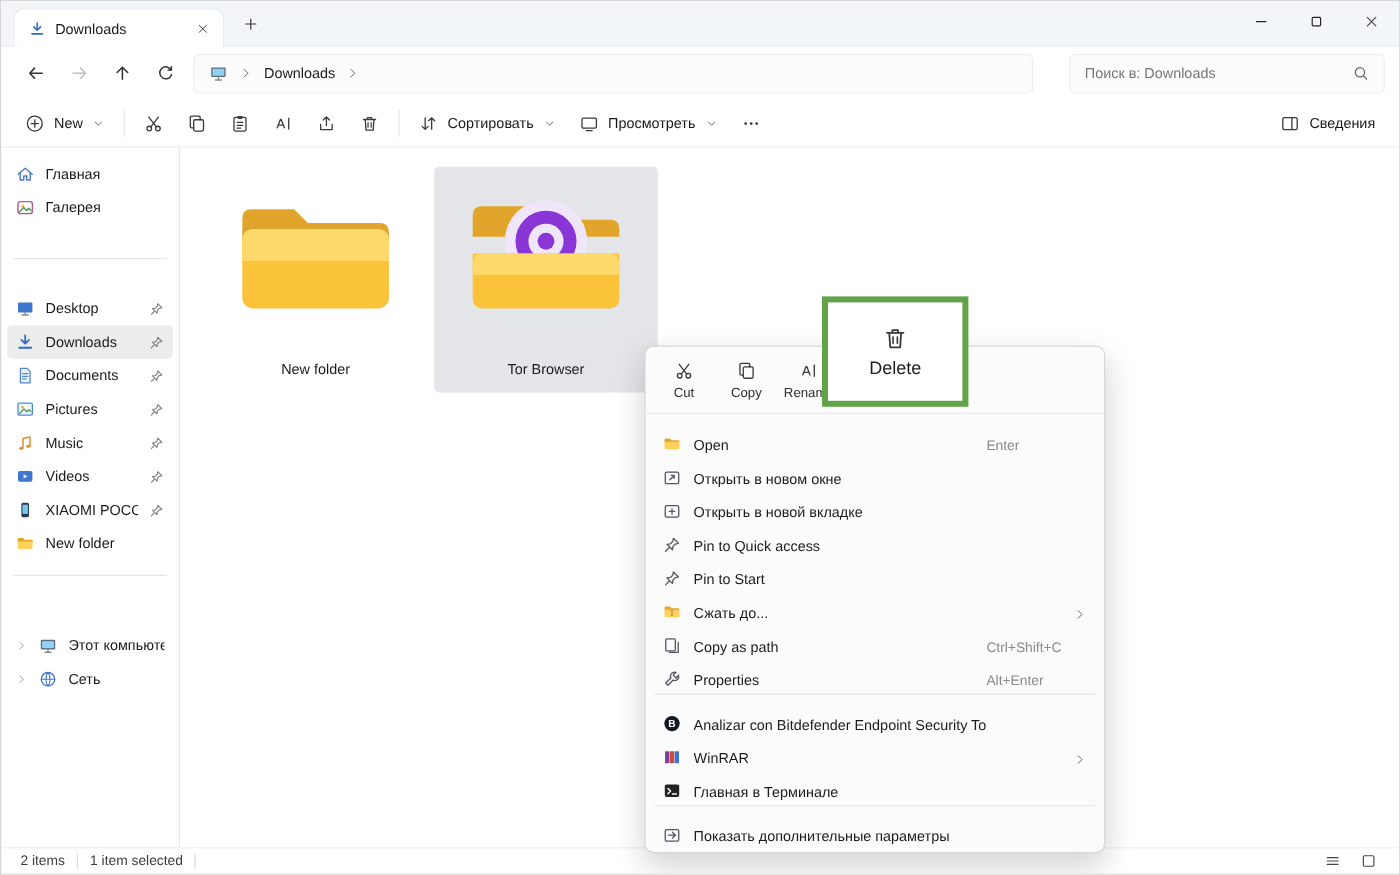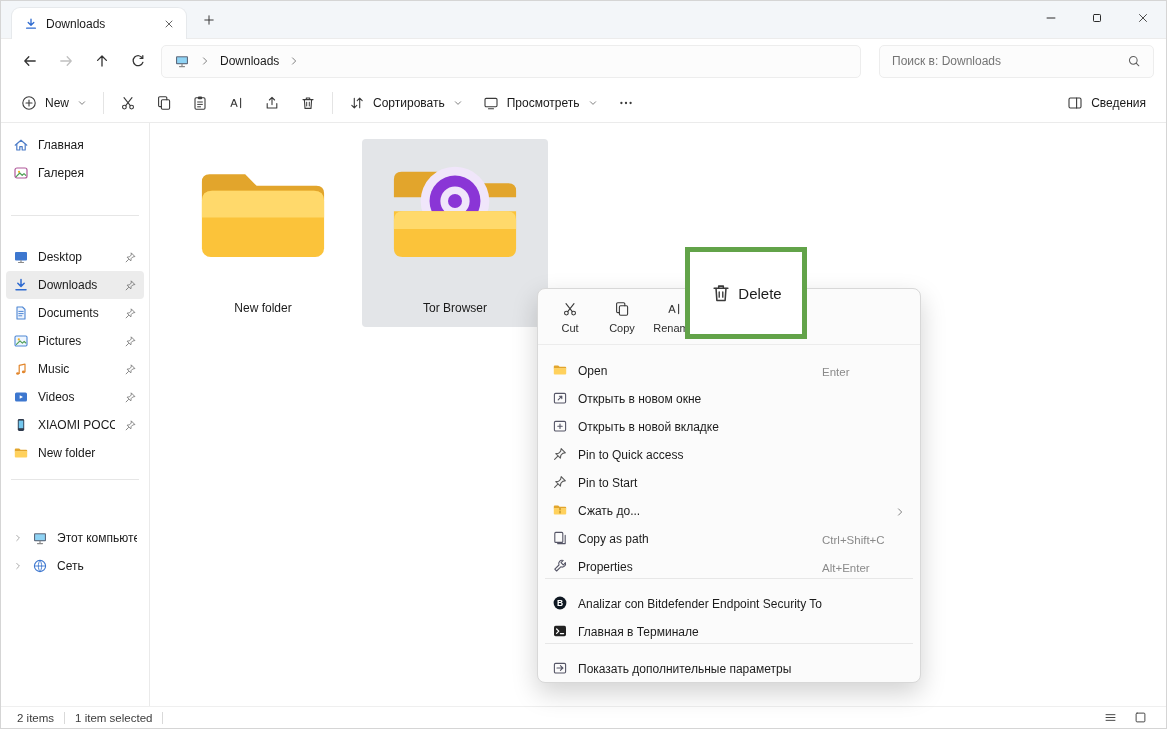--- a/index.html
+++ b/index.html
@@ -13,21 +13,21 @@
   .tab-close { width:18px; height:18px; border-radius:4px; display:flex; align-items:center; justify-content:center; }
   .newtab { width:28px; height:28px; margin:0 0 4px 8px; display:flex; align-items:center; justify-content:center; border-radius:4px; }
   .win-controls { margin-left:auto; display:flex; align-self:flex-start; height:34px; }
   .wc { width:46px; height:34px; display:flex; align-items:center; justify-content:center; }
 
   
   .addressbar { height:44px; background:#fff; display:flex; align-items:center; padding:0 12px; gap:2px; flex:0 0 auto; }
   .nav-btn { width:34px; height:34px; display:flex; align-items:center; justify-content:center; border-radius:4px; }
   .breadcrumb { width:700px; height:33px; margin-left:4px; border:1px solid #ededed; background:#fcfcfc; border-radius:5px; display:flex; align-items:center; gap:9px; padding:0 12px; }
   .crumb { color:#1a1a1a; }
-  .search-box { flex:1; height:33px; margin-left:16px; border:1px solid #ededed; background:#fcfcfc; border-radius:5px; display:flex; align-items:center; padding:0 12px; gap:8px; }
+  .search-box { flex:1; height:33px; margin-left:28px; border:1px solid #ededed; background:#fcfcfc; border-radius:5px; display:flex; align-items:center; padding:0 12px; gap:8px; }
   .search-input { flex:1; border:none; outline:none; background:transparent; font:inherit; color:#333; }
   .search-input::placeholder { color:#757575; }
 
   
   .toolbar { height:40px; background:#fff; border-bottom:1px solid #ebebeb; display:flex; align-items:center; padding:0 10px; flex:0 0 auto; }
   .tb-btn { display:flex; align-items:center; gap:8px; padding:0 10px; height:32px; border-radius:4px; color:#191919; }
   .tb-ico { width:36px; height:32px; display:flex; align-items:center; justify-content:center; border-radius:4px; }
   .tb-sep { width:1px; height:22px; background:#e4e4e4; margin:0 6px; }
   .tb-spacer { flex:1; }
 
@@ -56,21 +56,21 @@
   .qa-row { display:flex; padding:9px 6px 7px 6px; border-bottom:1px solid #ececec; }
   .qa { width:52px; display:flex; flex-direction:column; align-items:center; gap:5px; padding:3px 0; border-radius:4px; }
   .qa-label { font-size:11px; color:#2e2e2e; }
   .menu-list { padding:5px 5px 2px; }
   .menu-item { height:28px; display:flex; align-items:flex-end; gap:10px; padding:0 9px; border-radius:4px; }
   .menu-label { flex:1; white-space:nowrap; overflow:hidden; color:#1c1c1c; }
   .menu-shortcut { width:84px; text-align:left; color:#8a8a8a; font-size:11.5px; flex:0 0 auto; }
   .menu-divider { height:1px; background:#e7e7e7; margin:4px 2px; }
 
   
-  .annotation { position:absolute; left:684px; top:246px; width:122px; height:92px; background:#fff; border:5px solid #62a349; display:flex; flex-direction:row; align-items:center; justify-content:center; gap:6px; z-index:6; }
+  .annotation { position:absolute; left:684px; top:246px; width:122px; height:92px; background:#fff; border:5px solid #62a349; display:flex; flex-direction:column; align-items:center; justify-content:center; gap:6px; z-index:6; }
   .annotation-label { font-size:15px; color:#1d1d1d; }
 
   
   .statusbar { height:22px; border-top:1px solid #efefef; display:flex; align-items:center; padding:0 16px; gap:10px; font-size:11.5px; color:#3c3c3c; flex:0 0 auto; }
   .sb-sep { width:1px; height:12px; background:#d9d9d9; }
   .sb-spacer { flex:1; }
   .sb-ico { width:20px; height:18px; display:flex; align-items:center; justify-content:center; border-radius:3px; }
 
   
   .icon10 { width:10px; height:10px; display:inline-flex; flex:0 0 auto; }
@@ -633,20 +633,35 @@
         <div class="menu-item">
           <span class="icon16" data-icon="bitdefender">
             <svg viewBox="0 0 16 16" width="100%" height="100%" fill="none" stroke-linecap="round" stroke-linejoin="round">
               <circle cx="8" cy="8" r="6.4" fill="#0f1822"></circle>
               <text x="8" y="11" font-size="8.5" font-weight="bold" text-anchor="middle" fill="#fff" font-family="Liberation Sans, sans-serif">B</text>
             </svg>
           </span>
           <span class="menu-label">Analizar con Bitdefender Endpoint Security To</span>
         </div>
         <div class="menu-item">
+          <span class="icon16" data-icon="winrar">
+            <svg viewBox="0 0 16 16" width="100%" height="100%" fill="none" stroke-linecap="round" stroke-linejoin="round">
+              <rect x="2.2" y="3" width="3.6" height="10" rx=".6" fill="#7b3fa0"></rect>
+              <rect x="6.2" y="3" width="3.6" height="10" rx=".6" fill="#cf4a3f"></rect>
+              <rect x="10.2" y="3" width="3.6" height="10" rx=".6" fill="#3f6fcf"></rect>
+            </svg>
+          </span>
+          <span class="menu-label">WinRAR</span>
+          <span class="icon12" data-icon="chev-right">
+            <svg viewBox="0 0 16 16" width="100%" height="100%" fill="none" stroke-linecap="round" stroke-linejoin="round">
+              <path d="M6 3.8 10.2 8 6 12.2" stroke="#666" stroke-width="1.1"></path>
+            </svg>
+          </span>
+        </div>
+        <div class="menu-item">
           <span class="icon16" data-icon="terminal">
             <svg viewBox="0 0 16 16" width="100%" height="100%" fill="none" stroke-linecap="round" stroke-linejoin="round">
               <rect x="2" y="2.8" width="12" height="10.4" rx="1.6" fill="#222"></rect>
               <path d="M4.6 6l2.2 2.2L4.6 10.4" stroke="#fff" stroke-width="1.2"></path>
               <path d="M8.4 10.6h3.2" stroke="#fff" stroke-width="1.2"></path>
             </svg>
           </span>
           <span class="menu-label">Главная в Терминале</span>
         </div>
         <div class="menu-divider"></div>

